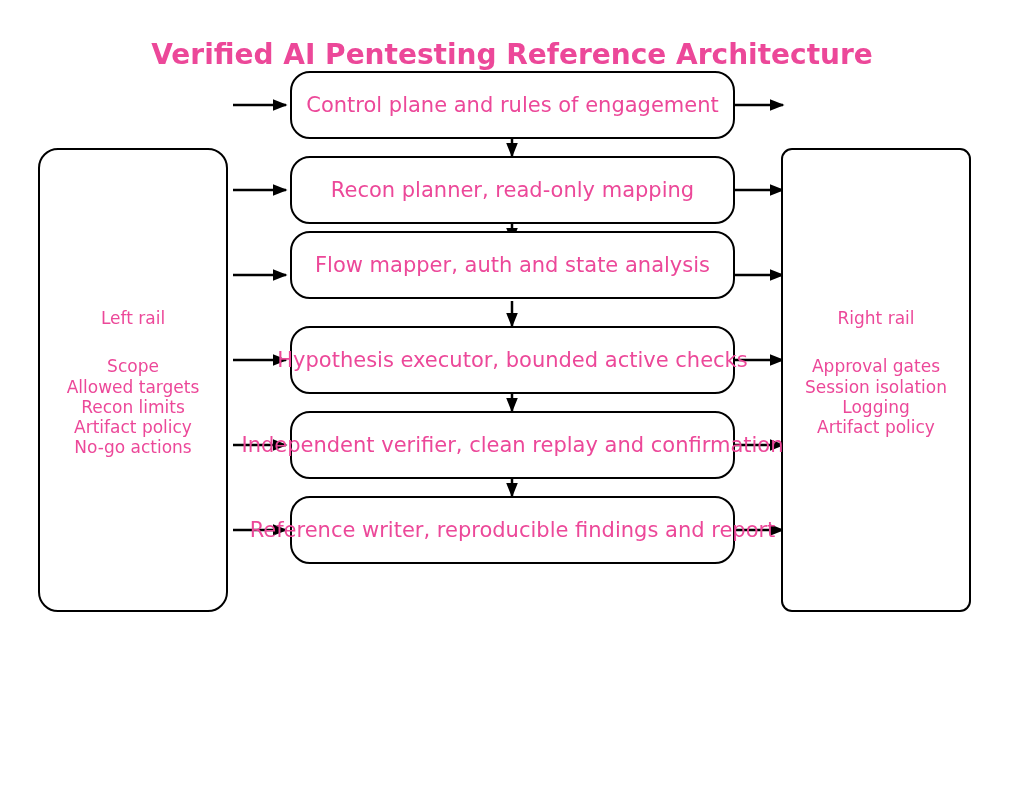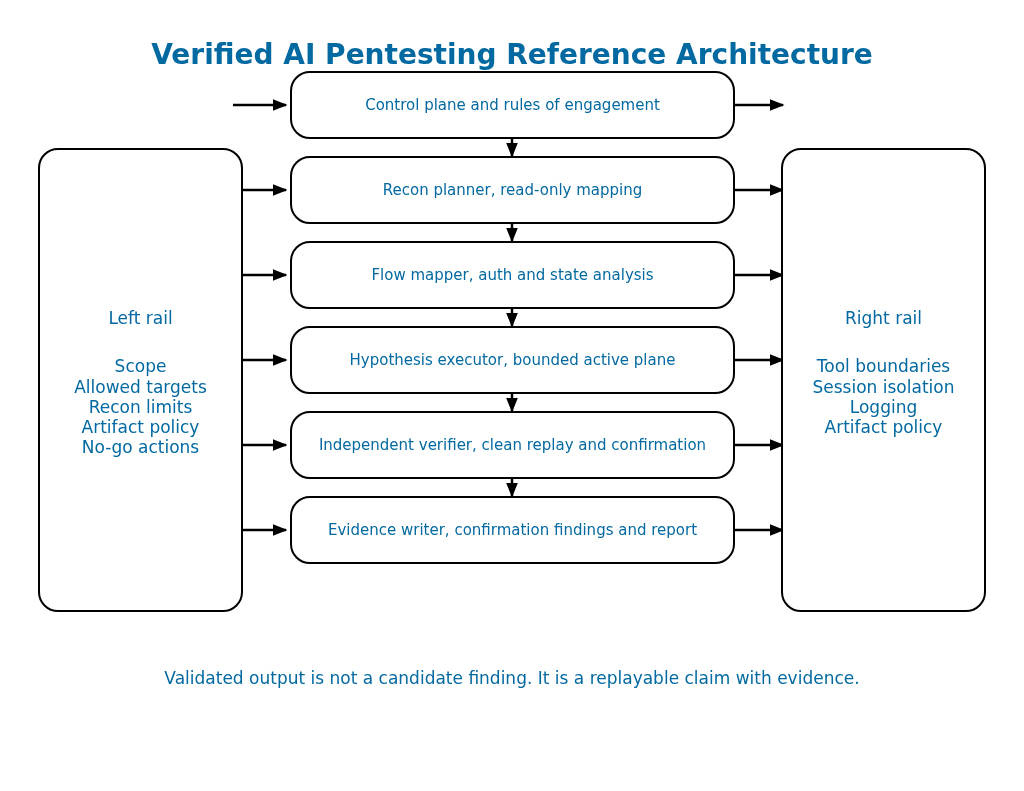--- a/index.html
+++ b/index.html
@@ -6,21 +6,21 @@
     margin: 0;
     padding: 0;
     background: #ffffff;
   }
   #canvas {
     position: relative;
     width: 1024px;
     height: 791px;
     background: #ffffff;
     font-family: "DejaVu Sans", "Liberation Sans", sans-serif;
-    color: #0369a1;
+    color: #ec4899;
     overflow: hidden;
   }
   .title {
     position: absolute;
     top: 38px;
     left: 0;
     width: 1024px;
     text-align: center;
     font-size: 28px;
     font-weight: bold;
@@ -36,35 +36,35 @@
     border-radius: 20px;
     background: #ffffff;
     box-sizing: border-box;
   }
   .stage-label {
     position: absolute;
     top: 50%;
     left: 50%;
     transform: translate(-50%, -50%);
     white-space: nowrap;
-    font-size: 15px;
+    font-size: 21px;
     line-height: 1;
   }
   .rail {
     position: absolute;
     top: 148px;
-    width: 205px;
+    width: 190px;
     height: 464px;
     border: 2.5px solid #000000;
     border-radius: 20px;
     background: #ffffff;
     box-sizing: border-box;
   }
   .rail.left  { left: 38px; }
-  .rail.right { left: 781px; }
+  .rail.right { left: 781px; border-radius: 11px; }
   .rail-text {
     position: absolute;
     top: 158px;
     width: 100%;
     text-align: center;
     font-size: 17px;
     line-height: 20.3px;
   }
   .rail-items {
     margin-top: 28px;
@@ -132,42 +132,41 @@
         <div>Artifact policy</div>
         <div>No-go actions</div>
       </div>
     </div>
   </div>
 
   <div class="rail right">
     <div class="rail-text">
       <div>Right rail</div>
       <div class="rail-items">
-        <div>Tool boundaries</div>
+        <div>Approval gates</div>
         <div>Session isolation</div>
         <div>Logging</div>
         <div>Artifact policy</div>
       </div>
     </div>
   </div>
 
   <div class="stage-box" style="top:71px">
     <span class="stage-label">Control plane and rules of engagement</span>
   </div>
   <div class="stage-box" style="top:156px">
     <span class="stage-label">Recon planner, read-only mapping</span>
   </div>
-  <div class="stage-box" style="top:241px">
+  <div class="stage-box" style="top:231px">
     <span class="stage-label">Flow mapper, auth and state analysis</span>
   </div>
   <div class="stage-box" style="top:326px">
-    <span class="stage-label">Hypothesis executor, bounded active plane</span>
+    <span class="stage-label">Hypothesis executor, bounded active checks</span>
   </div>
   <div class="stage-box" style="top:411px">
     <span class="stage-label">Independent verifier, clean replay and confirmation</span>
   </div>
   <div class="stage-box" style="top:496px">
-    <span class="stage-label">Evidence writer, confirmation findings and report</span>
+    <span class="stage-label">Reference writer, reproducible findings and report</span>
   </div>
 
-  <div class="caption">Validated output is not a candidate finding. It is a replayable claim with evidence.</div>
 
 </div>
 
 </body></html>

